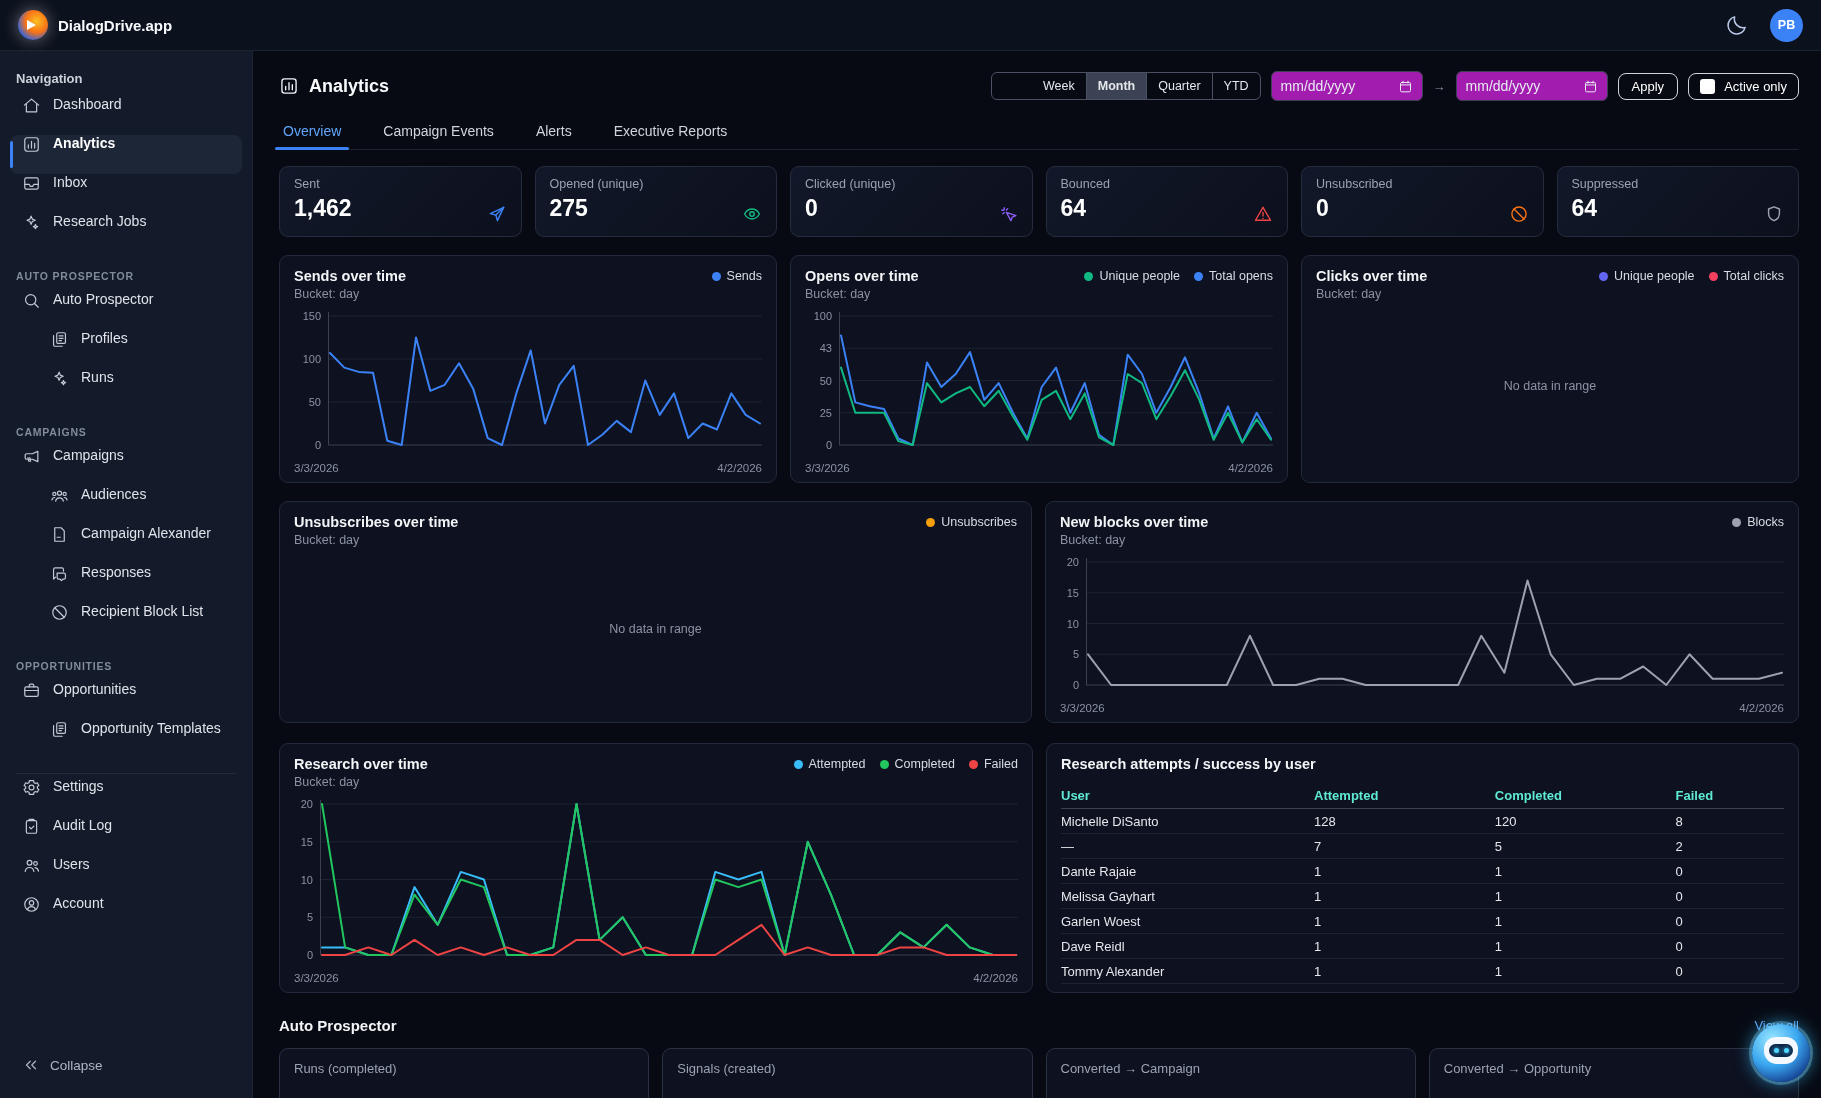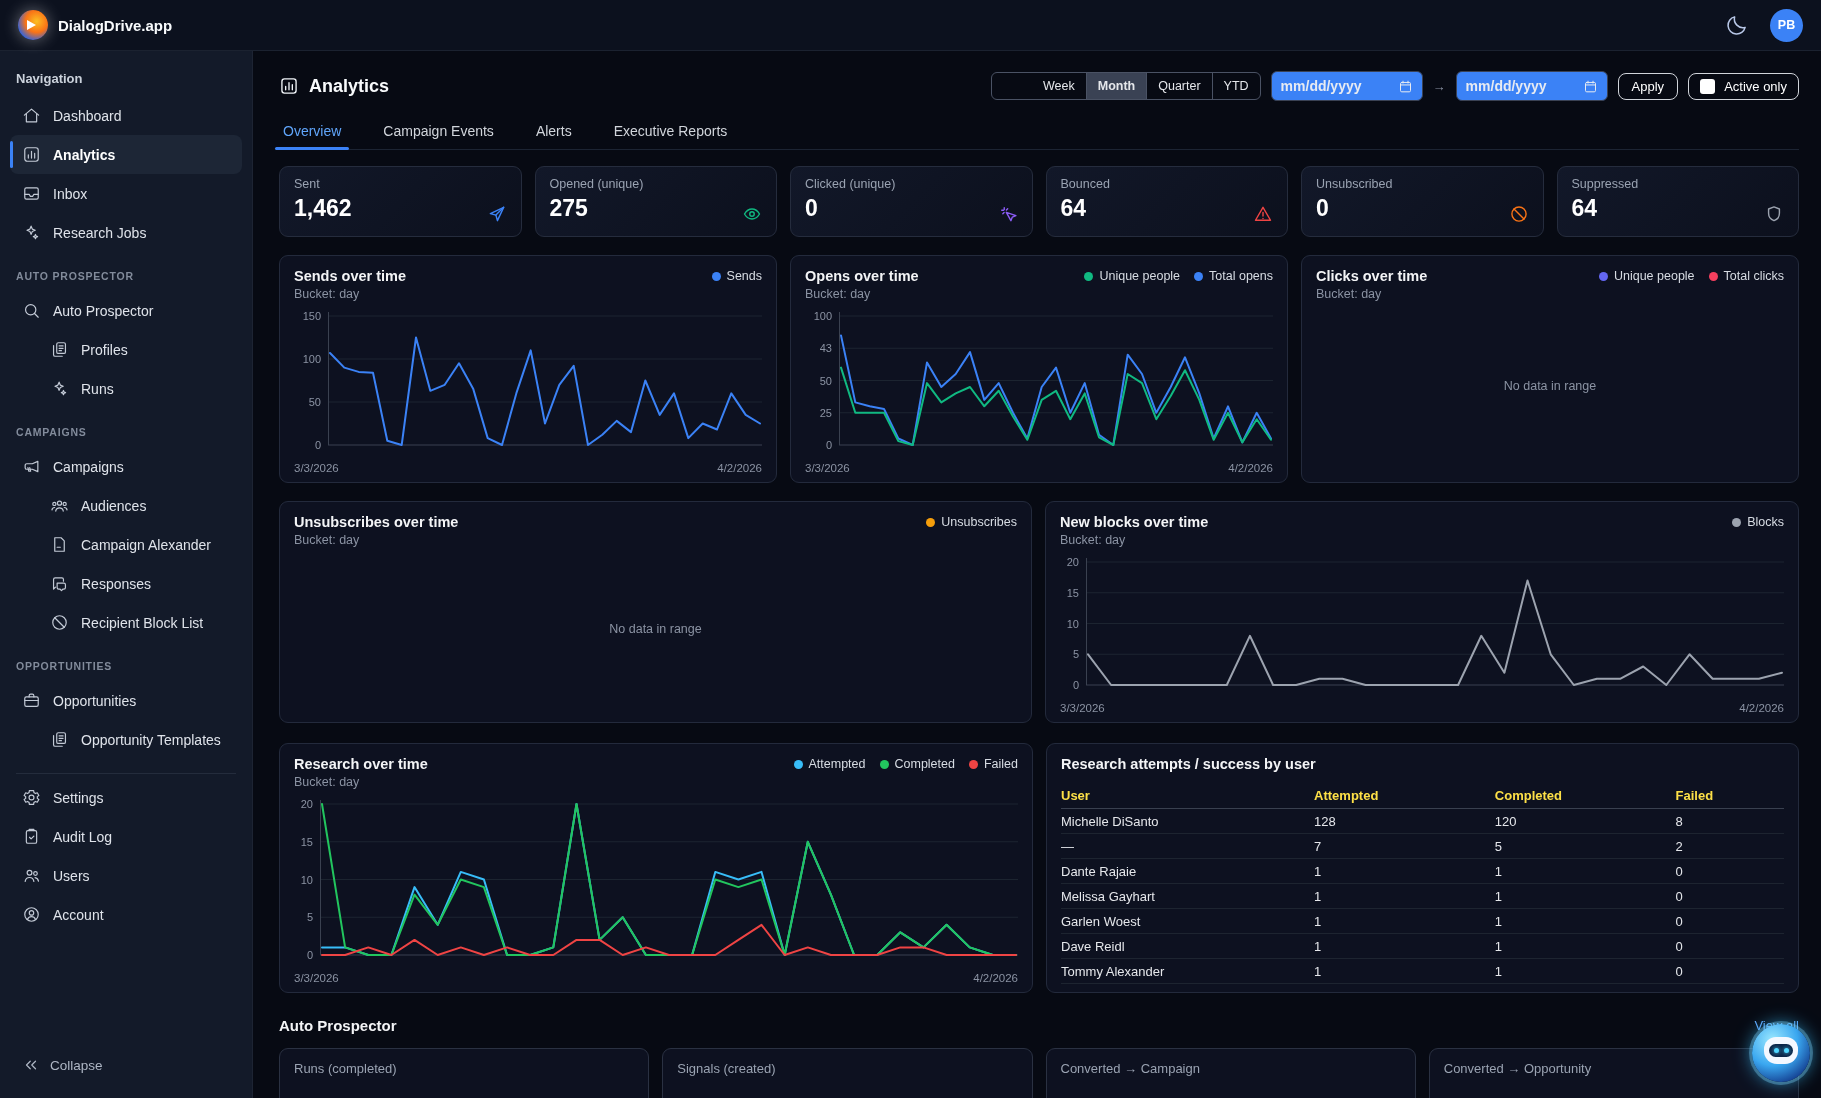--- a/index.html
+++ b/index.html
@@ -19,21 +19,21 @@
   .moon-btn { width:26px; height:26px; color:#b9c8e8; cursor:pointer; }
   .avatar { width:33px; height:33px; border-radius:50%; background:#3b82f6; color:#fff; font-size:12.5px;
     font-weight:bold; display:flex; align-items:center; justify-content:center; }
 
   
   .sidebar { position:absolute; left:0; top:51px; width:253px; height:1047px; background:#131a29;
     border-right:1px solid #1d2433; display:flex; flex-direction:column; padding:14px 10px 14px 10px; }
   .side-header { font-size:13px; font-weight:bold; color:#cbd2dc; padding:6px 6px 10px 6px; }
   .side-section { font-size:10.5px; font-weight:bold; letter-spacing:.8px; color:#828b9b;
     text-transform:uppercase; padding:18px 6px 9px 6px; }
-  .side-item { display:flex; align-items:center; gap:12px; height:39px; padding:0 12px; border-radius:8px;
+  .side-item { display:flex; gap:12px; height:39px; padding:0 12px; border-radius:8px;
     font-size:14px; color:#dfe3ea; cursor:pointer; position:relative; }
   .side-item .sicon { width:19px; height:19px; color:#c3cad6; flex:0 0 auto; display:flex; }
   .side-item.indent { margin-left:28px; }
   .side-item.active { background:#1d2636; font-weight:bold; color:#fff; }
   .side-item.active::before { content:""; position:absolute; left:0; top:6px; bottom:6px; width:3px;
     border-radius:2px; background:#3b82f6; }
   .side-divider { height:1px; background:#242c3c; margin:14px 6px 4px 6px; }
   .collapse-row { margin-top:auto; display:flex; align-items:center; gap:10px; color:#aeb6c4;
     font-size:13.5px; padding:10px 12px; cursor:pointer; }
   .collapse-row .sicon { width:18px; height:18px; display:flex; }
@@ -43,22 +43,22 @@
   .main-header { display:flex; align-items:center; height:30px; }
   .title-wrap { display:flex; align-items:center; gap:10px; }
   .title-wrap .ticon { width:20px; height:20px; color:#f1f5f9; display:flex; }
   .page-title { font-size:18px; font-weight:bold; color:#f8fafc; }
   .header-controls { margin-left:auto; display:flex; align-items:center; gap:10px; }
   .seg-group { display:flex; border:1px solid #4a5264; border-radius:6px; overflow:hidden;padding-left:40px; }
   .seg-btn { font-size:12.5px; color:#e5e7eb; background:transparent; border:none; padding:6px 11px;
     cursor:pointer; border-left:1px solid #4a5264; font-family:inherit; }
   .seg-btn:first-child { border-left:none; }
   .seg-btn.active { background:#3a4254; font-weight:bold; }
-  .date-field { width:152px; height:30px; background:#3b82f6; border:1px solid #3a4254; border-radius:6px;
-    display:flex; align-items:center; padding:0 9px; gap:8px; cursor:text;font-weight:bold; }
+  .date-field { width:152px; height:30px; background:#a21caf; border:1px solid #3a4254; border-radius:6px;
+    display:flex; align-items:center; padding:0 9px; gap:8px; cursor:text; }
   .date-field .dtext { font-size:14px; color:#e7ebf2; flex:1; }
   .date-field .cal { width:15px; height:15px; color:#e7ebf2; display:flex; }
   .range-arrow { color:#8b93a3; font-size:13px; }
   .apply-btn { border:1.5px solid #d1d5db; background:transparent; color:#fff; font-size:13px;
     border-radius:8px; padding:5px 13px; cursor:pointer; font-family:inherit; }
   .active-only { display:flex; align-items:center; gap:9px; border:1.5px solid #d1d5db; border-radius:8px;
     padding:5px 11px; cursor:pointer; }
   .active-only .chk { width:15px; height:15px; border-radius:3px; background:#fff; }
   .active-only .lbl { font-size:13px; color:#fff; }
 
@@ -97,21 +97,21 @@
   .yaxis.narrow { width:26px; }
   .ytick { position:absolute; right:7px; font-size:11px; color:#8b93a3; transform:translateY(-6px); }
   .plot-area { flex:1; position:relative; }
   .xlabels { display:flex; justify-content:space-between; font-size:11.5px; color:#8b93a3; margin-top:7px; }
 
   
   .table-title { font-size:14.5px; font-weight:bold; color:#f3f4f6; }
   .rtable { margin-top:10px; font-size:13px; }
   .trow { display:grid; grid-template-columns:35% 25% 25% 15%; align-items:center; height:25px;
     border-bottom:1px solid #1d2430; }
-  .trow.head { color:#fde047; font-weight:bold; border-bottom:1px solid #39404f; height:27px; }
+  .trow.head { color:#5eead4; font-weight:bold; border-bottom:1px solid #39404f; height:27px; }
   .trow .cell { white-space:nowrap; overflow:hidden; }
 
   
   .bottom-head { display:flex; align-items:center; margin-top:24px; }
   .bottom-title { font-size:15px; font-weight:bold; color:#f3f4f6; }
   .view-all { margin-left:auto; font-size:13px; color:#60a5fa; cursor:pointer; }
   .bottom-row { display:grid; grid-template-columns:repeat(4,1fr); gap:13px; margin-top:14px; }
   .bottom-card { height:80px; background:#0d1120; border:1px solid #2a3142; border-radius:9px;
     padding:12px 14px; font-size:13px; color:#9aa3b2; }
 

